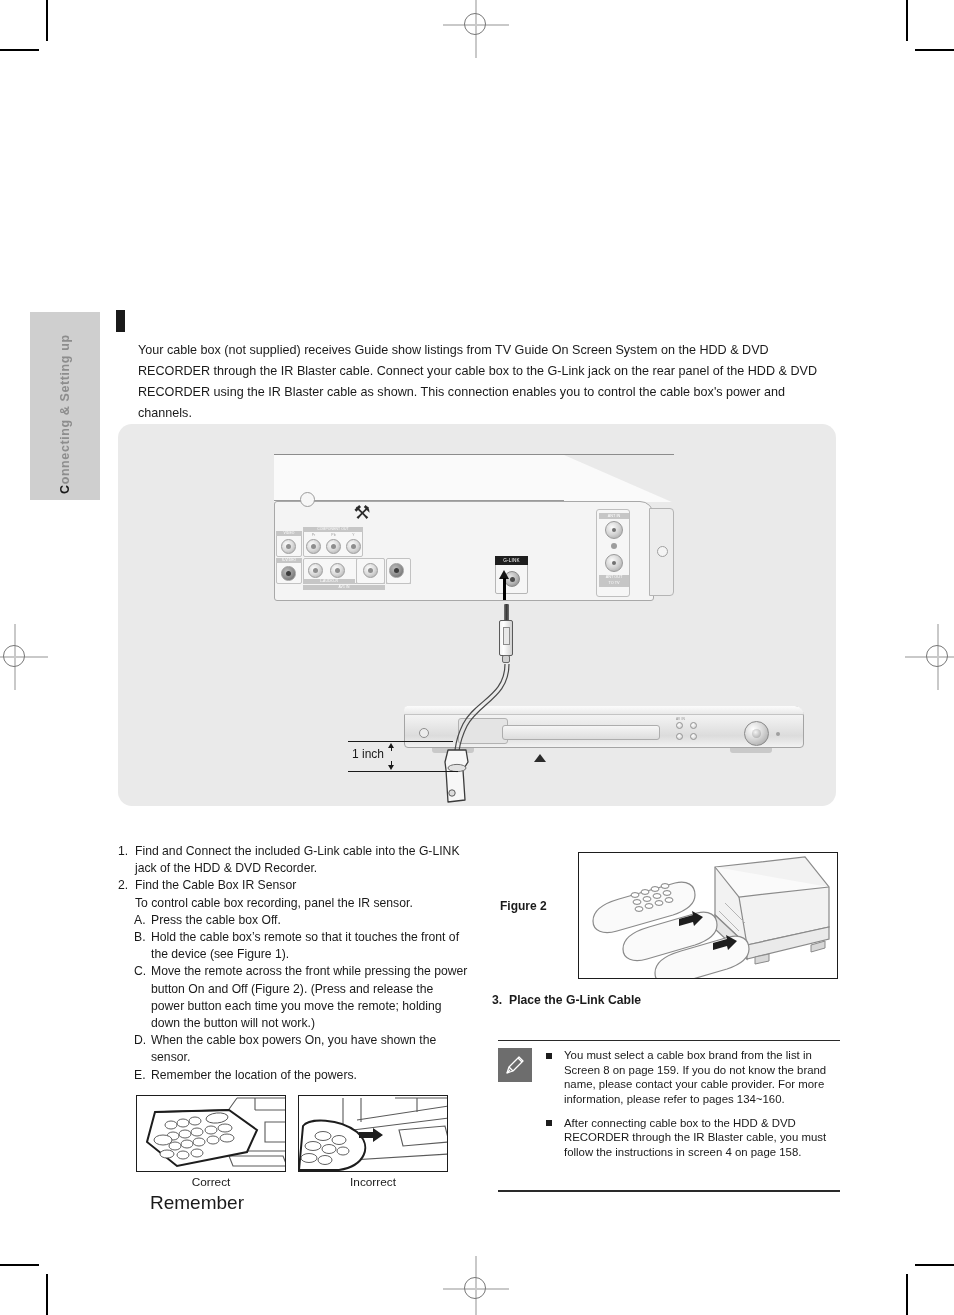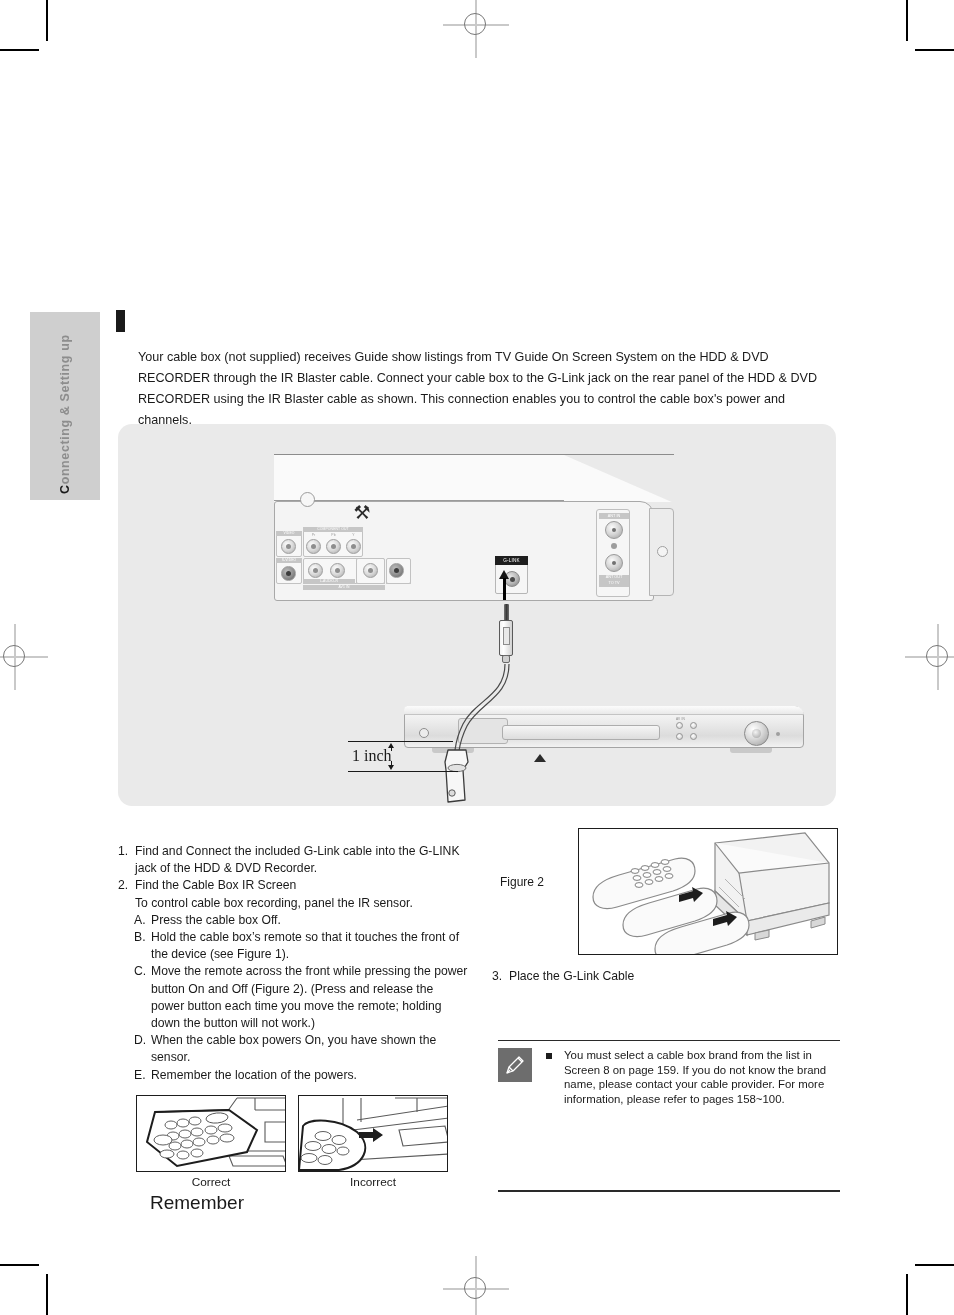--- a/index.html
+++ b/index.html
@@ -64,21 +64,21 @@
 
   
   .intro-bar {
     position: absolute;
     left: 116px; top: 310px;
     width: 9px; height: 22px;
     background: #1a1a1a;
   }
   .intro {
     position: absolute;
-    left: 138px; top: 347px;
+    left: 138px; top: 340px;
     width: 700px;
     font-size: 12.6px;
     line-height: 21px;
     color: #1a1a1a;
   }
 
   
   .diagram {
     position: absolute;
     left: 118px; top: 424px;
@@ -397,23 +397,22 @@
     border-right: 6px solid transparent;
     border-bottom: 8px solid #2b2b2b;
   }
 
   
   .measure-line {
     position: absolute; background: #1a1a1a; height: 1.3px;
   }
   .measure-label {
     position: absolute;
-    font-size: 16px;
+    font-size: 12px;
     color: #1a1a1a;
-    font-family: Liberation Serif, serif;
   }
   .tick-up, .tick-dn {
     position: absolute;
     width: 0; height: 0;
     border-left: 3.4px solid transparent;
     border-right: 3.4px solid transparent;
   }
   .tick-up { border-bottom: 5px solid #1a1a1a; }
   .tick-dn { border-top: 5px solid #1a1a1a; }
   .tick-stem {
@@ -475,22 +474,23 @@
   .english {
     position: absolute;
     left: 150px; top: 1192px;
     font-size: 19px;
     color: #1a1a1a;
   }
 
   
   .col-right {
     position: absolute;
-    left: 492px; top: 828px;
+    left: 492px; top: 852px;
     width: 348px;
+    font-weight: bold;
   }
   .fig2-wrap {
     position: relative;
     height: 128px;
   }
   .fig2-label {
     position: absolute;
     left: 8px; top: 47px;
     font-size: 12px;
   }
@@ -699,21 +699,21 @@
 <div class="col-left">
   <div class="steps">
 
     <div class="step">
       <div class="num">1.</div>
       <div class="txt">Find and Connect the included G-Link cable into the G-LINK jack of the HDD &amp; DVD Recorder.</div>
     </div>
 
     <div class="step">
       <div class="num">2.</div>
-      <div class="txt">Find the Cable Box IR Screen</div>
+      <div class="txt">Find the Cable Box IR Sensor</div>
     </div>
     <div class="plain">To control cable box recording, panel the IR sensor.</div>
 
     <div class="sub">
       <div class="ltr">A.</div>
       <div class="txt">Press the cable box Off.</div>
     </div>
     <div class="sub">
       <div class="ltr">B.</div>
       <div class="txt">Hold the cable box’s remote so that it touches the front of the device (see Figure 1).</div>
@@ -864,17 +864,18 @@
       <svg width="22" height="22" viewBox="0 0 22 22">
         <g fill="none" stroke="#ffffff" stroke-width="1.3" stroke-linejoin="round">
           <path d="M3 19 L5 13 L15 3 L19 7 L9 17 Z"></path>
           <path d="M14 4 L18 8"></path>
           <path d="M5 13 L9 17"></path>
           <path d="M3 19 L6 16"></path>
         </g>
       </svg>
     </div>
     <ul>
-      <li>You must select a cable box brand from the list in Screen 8 on page 159. If you do not know the brand name, please contact your cable provider. For more information, please refer to pages 158~100.</li>
+      <li>You must select a cable box brand from the list in Screen 8 on page 159. If you do not know the brand name, please contact your cable provider. For more information, please refer to pages 134~160.</li>
+      <li>After connecting cable box to the HDD &amp; DVD RECORDER through the IR Blaster cable, you must follow the instructions in screen 4 on page 158.</li>
     </ul>
   </div>
   <div class="rule" style="margin-top:4px;"></div>
 </div>
 
 </body></html>

